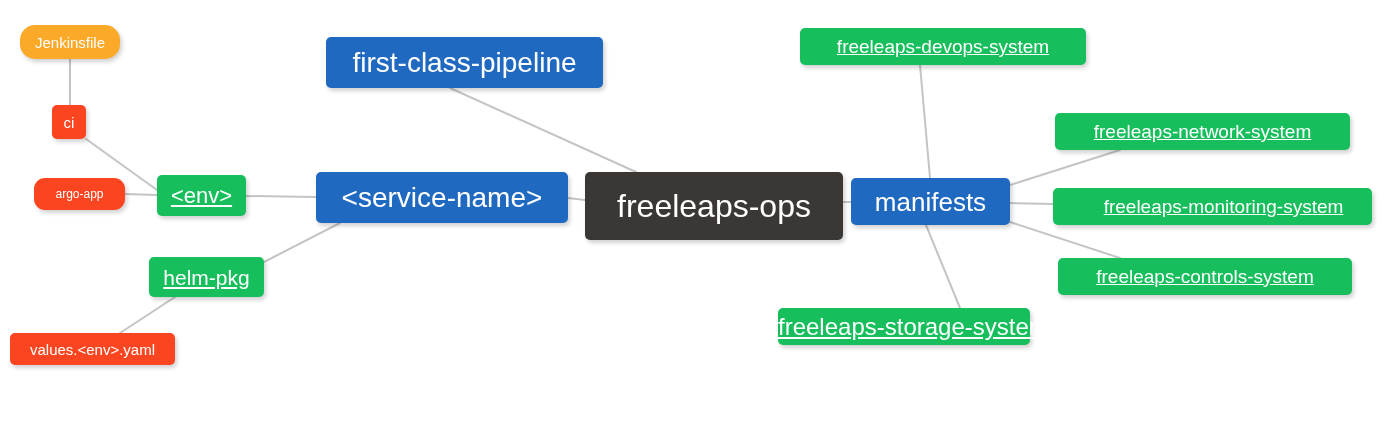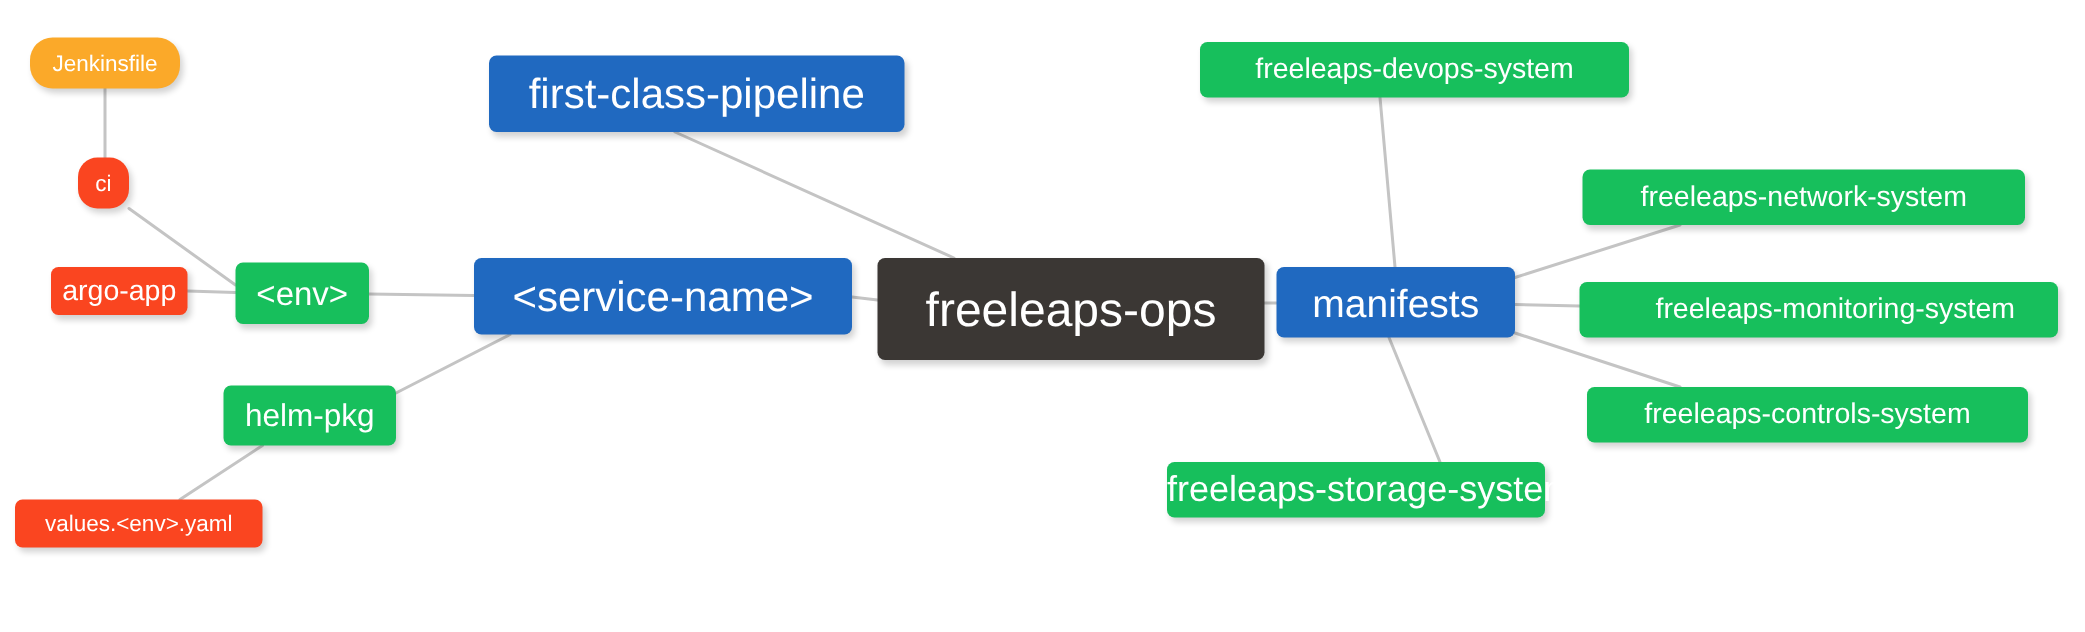--- a/index.html
+++ b/index.html
@@ -37,21 +37,21 @@
     letter-spacing: 0px;
   }
   .node-label {
     display: block;
     width: 100%;
     text-align: center;
     color: #ffffff;
   }
   .n-root   { background: #3b3734; }
   .n-blue   { background: #2069c0; }
-  .n-green  { background: #17bf5c; }
+  .n-green  { background: #17bf5c; text-decoration: underline; }
   .n-red    { background: #fa4520; }
   .n-orange { background: #fba929; }
 </style>
 </head>
 <body>
 
 <div id="canvas">
   <svg id="edges" width="1390" height="421" viewBox="0 0 1390 421" xmlns="http://www.w3.org/2000/svg">
       <line x1="70" y1="59" x2="70" y2="105" stroke="#c4c4c4" stroke-width="2" stroke-linecap="round"></line>
       <line x1="86" y1="139" x2="157" y2="190" stroke="#c4c4c4" stroke-width="2" stroke-linecap="round"></line>
@@ -65,24 +65,24 @@
       <line x1="930" y1="178" x2="920" y2="65" stroke="#c4c4c4" stroke-width="2" stroke-linecap="round"></line>
       <line x1="1010" y1="185" x2="1120" y2="150" stroke="#c4c4c4" stroke-width="2" stroke-linecap="round"></line>
       <line x1="1010" y1="203" x2="1053" y2="204" stroke="#c4c4c4" stroke-width="2" stroke-linecap="round"></line>
       <line x1="1010" y1="222" x2="1120" y2="258" stroke="#c4c4c4" stroke-width="2" stroke-linecap="round"></line>
       <line x1="926" y1="225" x2="960" y2="308" stroke="#c4c4c4" stroke-width="2" stroke-linecap="round"></line>
     </svg>
   <div id="node-layer">
       <div class="node n-orange" style="left: 20px; top: 25px; width: 100px; height: 34px; font-size: 15px; border-radius: 15px;">
         <span class="node-label">Jenkinsfile</span>
       </div>
-      <div class="node n-red" style="left: 52px; top: 105px; width: 34px; height: 34px; font-size: 15px; border-radius: 13px;">
+      <div class="node n-red" style="left: 52px; top: 105px; width: 34px; height: 34px; font-size: 15px;">
         <span class="node-label">ci</span>
       </div>
-      <div class="node n-red" style="left: 34px; top: 178px; width: 91px; height: 32px; font-size: 19px;">
+      <div class="node n-red" style="left: 34px; top: 178px; width: 91px; height: 32px; font-size: 12px; border-radius: 11px;">
         <span class="node-label">argo-app</span>
       </div>
       <div class="node n-green" style="left: 157px; top: 175px; width: 89px; height: 41px; font-size: 22px;">
         <span class="node-label">&lt;env&gt;</span>
       </div>
       <div class="node n-green" style="left: 149px; top: 257px; width: 115px; height: 40px; font-size: 21px;">
         <span class="node-label">helm-pkg</span>
       </div>
       <div class="node n-red" style="left: 10px; top: 333px; width: 165px; height: 32px; font-size: 15px;">
         <span class="node-label">values.&lt;env&gt;.yaml</span>

